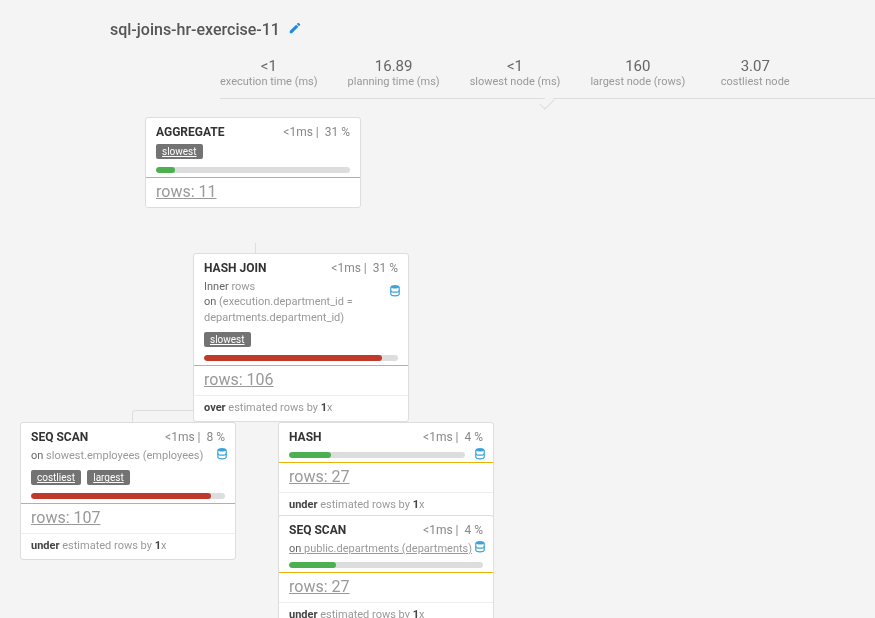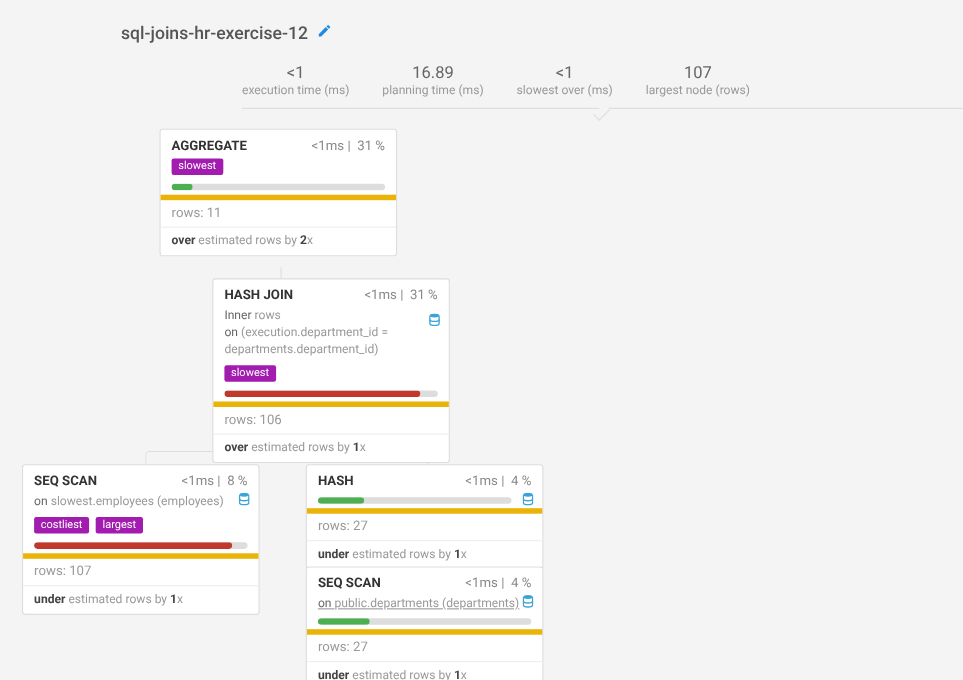--- a/index.html
+++ b/index.html
@@ -57,26 +57,27 @@
 .node .sub {
   padding: 0 10px 6px;
   font-size: 11px;
   color: #999;
   line-height: 1.4;
 }
 .node .sub .kw { color: #666; }
 .node .tags { padding: 0 10px 8px; }
 .tag {
   display: inline-block;
-  background: #a21caf;
+  background: #737373;
   color: #fff;
   font-size: 10px;
   padding: 2px 6px;
   border-radius: 2px;
   margin-right: 3px;
+  text-decoration: underline;
 }
 .db-icon {
   position: absolute;
   right: 8px;
   color: #3aa3d8;
   font-size: 12px;
 }
 .bar-wrap {
   padding: 0 10px 4px;
 }
@@ -88,23 +89,24 @@
   position: relative;
 }
 .bar .fill {
   height: 100%;
   border-radius: 3px;
 }
 .bar .fill.green { background: #4caf50; }
 .bar .fill.red { background: #c0392b; }
 .rows-line {
   padding: 4px 10px 6px;
-  font-size: 12px;
+  font-size: 16px;
   color: #999;
-  border-top: 5px solid #eab308;
+  border-top: 1px solid #eab308;
+  text-decoration: underline;
 }
 .est-line {
   padding: 5px 10px 7px;
   font-size: 11px;
   color: #999;
   border-top: 1px solid #eee;
 }
 .est-line .bold { font-weight: 700; color: #444; }
 .connector {
   position: absolute;
@@ -112,44 +114,48 @@
   background: #f4f4f4;
 }
 svg.db { width: 10px; height: 12px; }
 </style>
 </head>
 <body>
 
 <div class="page">
 
   <div class="title-row">
-    <span class="title">sql-joins-hr-exercise-12</span>
+    <span class="title">sql-joins-hr-exercise-11</span>
     <span class="edit-icon">
       <svg width="14" height="14" viewBox="0 0 24 24">
           <path fill="currentColor" d="M3 17.25V21h3.75l11-11-3.75-3.75-11 11zM20.7 7.04a1 1 0 0 0 0-1.41l-2.34-2.34a1 1 0 0 0-1.41 0l-1.83 1.83 3.75 3.75 1.83-1.83z"></path>
         </svg>
     </span>
   </div>
 
   <div class="stats-bar">
     <div class="stat">
       <div class="val">&lt;1</div>
       <div class="lbl">execution time (ms)</div>
     </div>
     <div class="stat">
       <div class="val">16.89</div>
       <div class="lbl">planning time (ms)</div>
     </div>
     <div class="stat">
       <div class="val">&lt;1</div>
-      <div class="lbl">slowest over (ms)</div>
-    </div>
-    <div class="stat">
-      <div class="val">107</div>
+      <div class="lbl">slowest node (ms)</div>
+    </div>
+    <div class="stat">
+      <div class="val">160</div>
       <div class="lbl">largest node (rows)</div>
+    </div>
+    <div class="stat">
+      <div class="val">3.07</div>
+      <div class="lbl">costliest node</div>
     </div>
 
     <div class="stats-arrow"></div>
   </div>
 
   <div class="tree" style="height:520px;">
 
     <div class="connector" style="left:235px; top:126px; width:0; height:10px; border-width:0 0 0 1px;"></div>
     <div class="connector" style="left:235px; top:283px; width:0; height:10px; border-width:0 0 0 1px;"></div>
     <div class="connector" style="left:112px; top:293px; width:258px; height:12px; border-width:1px 1px 0 1px; border-radius:4px 4px 0 0;"></div>
@@ -164,23 +170,20 @@
       </div>
       <div class="tags">
         <span class="tag">slowest</span>
       </div>
       <div class="bar-wrap">
           <div class="bar">
             <div class="fill green" style="width:10%"></div>
           </div>
         </div>
       <div class="rows-line">rows: 11</div>
-      <div class="est-line">
-        <span class="bold">over</span><span> estimated rows by </span><span class="bold">2</span><span>x</span>
-      </div>
     </div>
 
     <div class="node" style="left:125px; top:136px;margin-left:48px;">
       <div class="head">
         <span class="title2">HASH JOIN</span>
         <span class="timing">
           <span>&lt;1ms</span> | <span class="pct">31 %</span>
         </span>
       </div>
       <div class="sub" style="position:relative;">

